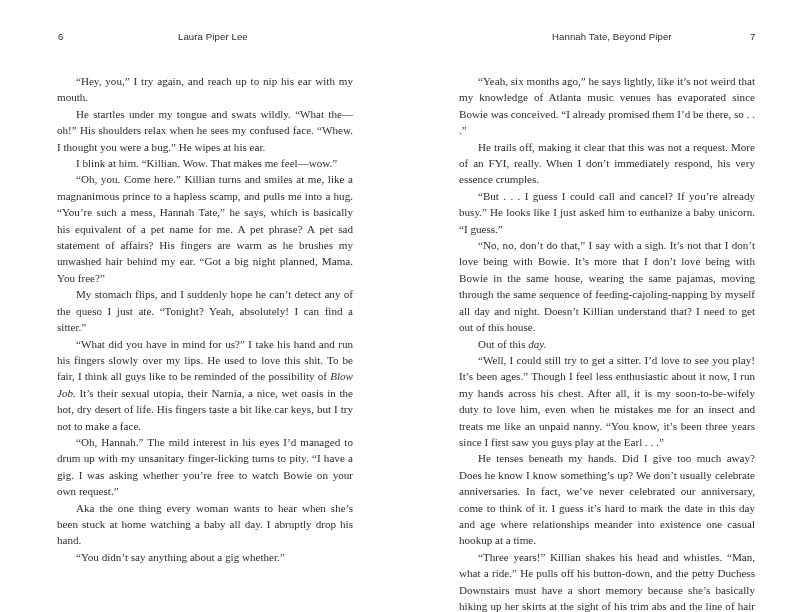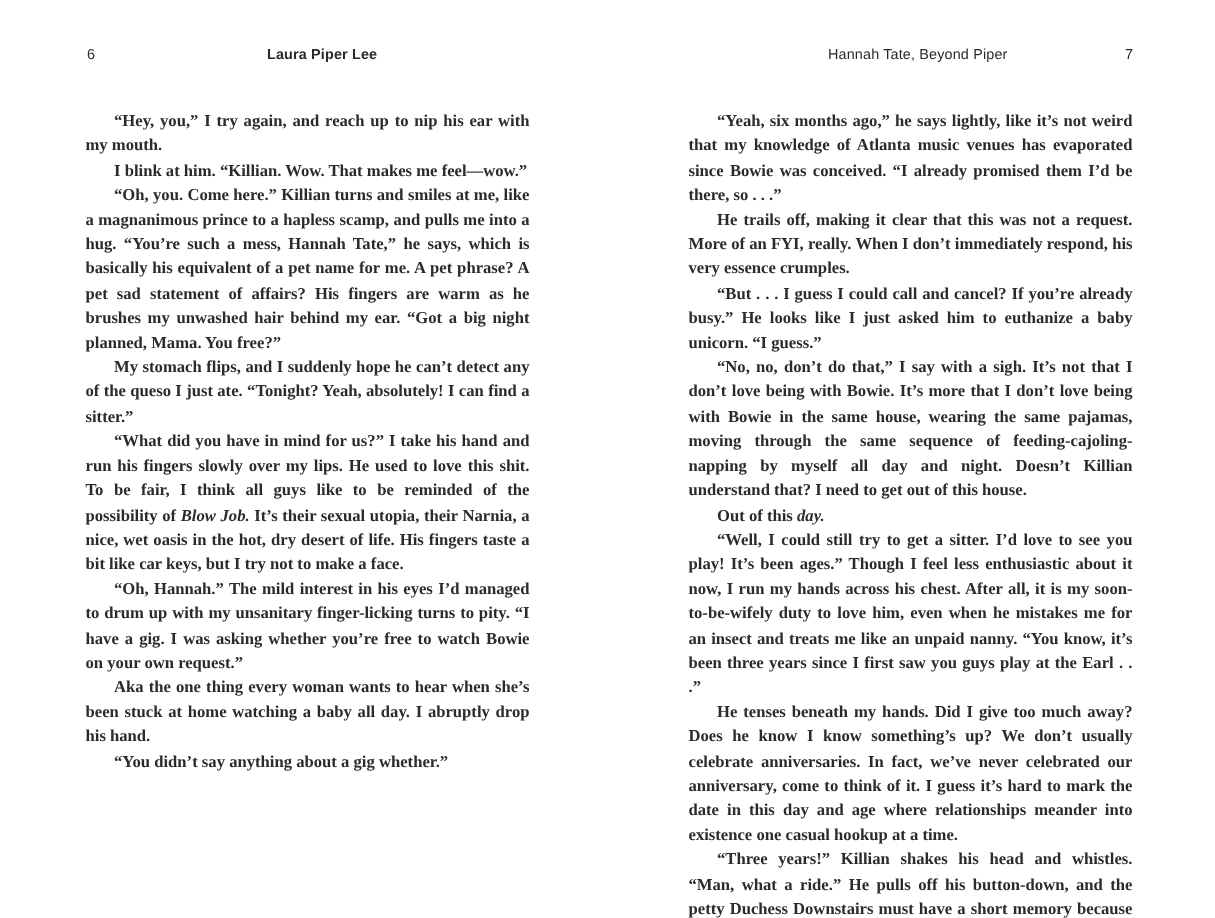--- a/index.html
+++ b/index.html
@@ -6,43 +6,44 @@
   body { width: 810px; height: 612px; position: relative; overflow: hidden; }
   .page { position: absolute; top: 0; width: 405px; height: 612px; }
   .page.left { left: 0; }
   .page.right { left: 405px; }
   .running-head {
     position: absolute; top: 31px; font-family: "Liberation Sans", "DejaVu Sans", sans-serif;
     font-size: 9.6px; color: #2a2a2a; letter-spacing: 0.1px;
   }
   .folio { position: absolute; top: 31px; font-family: "Liberation Sans", "DejaVu Sans", sans-serif; font-size: 9.6px; color: #2a2a2a; }
   .left .folio { left: 58px; }
-  .left .running-head { left: 178px; font-weight: bold; }
+  .left .running-head { left: 178px; }
   .right .running-head { left: 147px; }
   .right .folio { left: 345px; }
   .body-text {
     position: absolute; top: 73px; width: 296px;
     font-family: "Liberation Serif", "DejaVu Serif", serif;
     font-size: 11.1px; line-height: 16.4px; color: #2b2b2b;
     text-align: justify; hyphens: manual;
   }
   .left .body-text { left: 57px; }
   .right .body-text { left: 54px; }
-  .body-text p { margin: 0; text-indent: 19px; font-weight: bold; }
+  .body-text p { margin: 0; text-indent: 19px; }
   .body-text p.last { text-align-last: left; }
   em { font-style: italic; }
 </style>
 </head>
 <body>
 
 <div class="page left">
   <div class="folio">6</div>
   <div class="running-head">Laura Piper Lee</div>
   <div class="body-text">
       <p><span>“Hey, you,” I try again, and reach up to nip his ear with my mouth.</span></p>
+      <p><span>He startles under my tongue and swats wildly. “What the—oh!” His shoulders relax when he sees my confused face. “Whew. I thought you were a bug.” He wipes at his ear.</span></p>
       <p><span>I blink at him. “Killian. Wow. That makes me feel—wow.”</span></p>
       <p><span>“Oh, you. Come here.” Killian turns and smiles at me, like a magnani­mous prince to a hapless scamp, and pulls me into a hug. “You’re such a mess, Hannah Tate,” he says, which is basically his equivalent of a pet name for me. A pet phrase? A pet sad statement of affairs? His fingers are warm as he brushes my unwashed hair behind my ear. “Got a big night planned, Mama. You free?”</span></p>
       <p><span>My stomach flips, and I suddenly hope he can’t detect any of the queso I just ate. “Tonight? Yeah, absolutely! I can find a sitter.”</span></p>
       <p><span>“What did you have in mind for us?” I take his hand and run his fingers slowly over my lips. He used to love this shit. To be fair, I think all guys like to be reminded of the possibility of </span><em>Blow Job.</em><span> It’s their sexual utopia, their Narnia, a nice, wet oasis in the hot, dry desert of life. His fingers taste a bit like car keys, but I try not to make a face.</span></p>
       <p><span>“Oh, Hannah.” The mild interest in his eyes I’d managed to drum up with my unsanitary finger-licking turns to pity. “I have a gig. I was asking whether you’re free to watch Bowie on your own request.”</span></p>
       <p><span>Aka the one thing every woman wants to hear when she’s been stuck at home watching a baby all day. I abruptly drop his hand.</span></p>
       <p><span>“You didn’t say anything about a gig whether.”</span></p>
     </div>
 </div>
 

